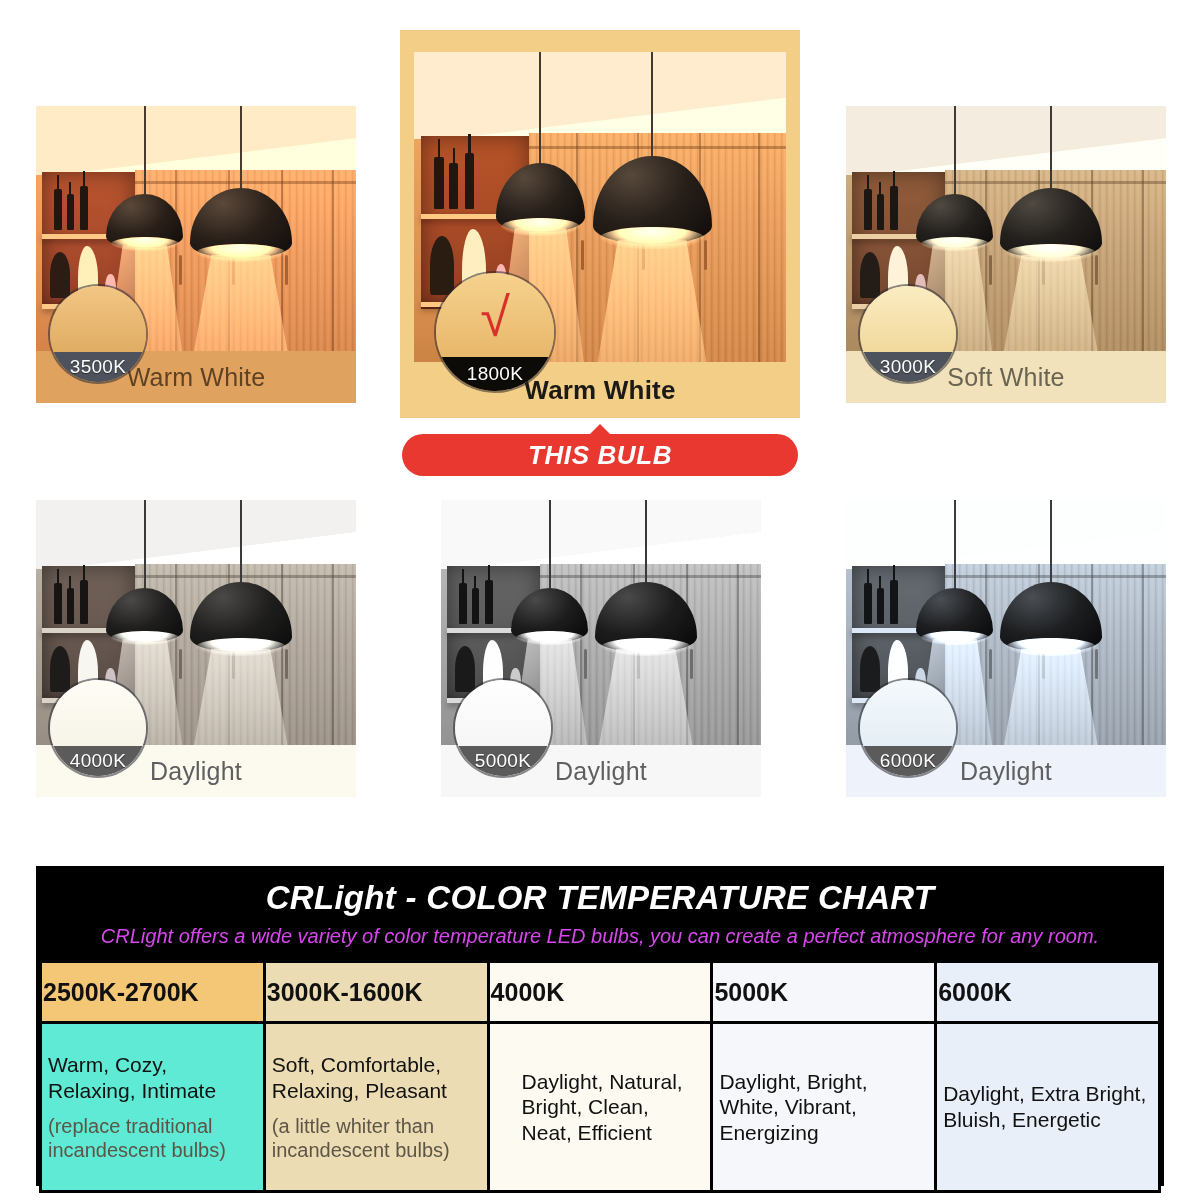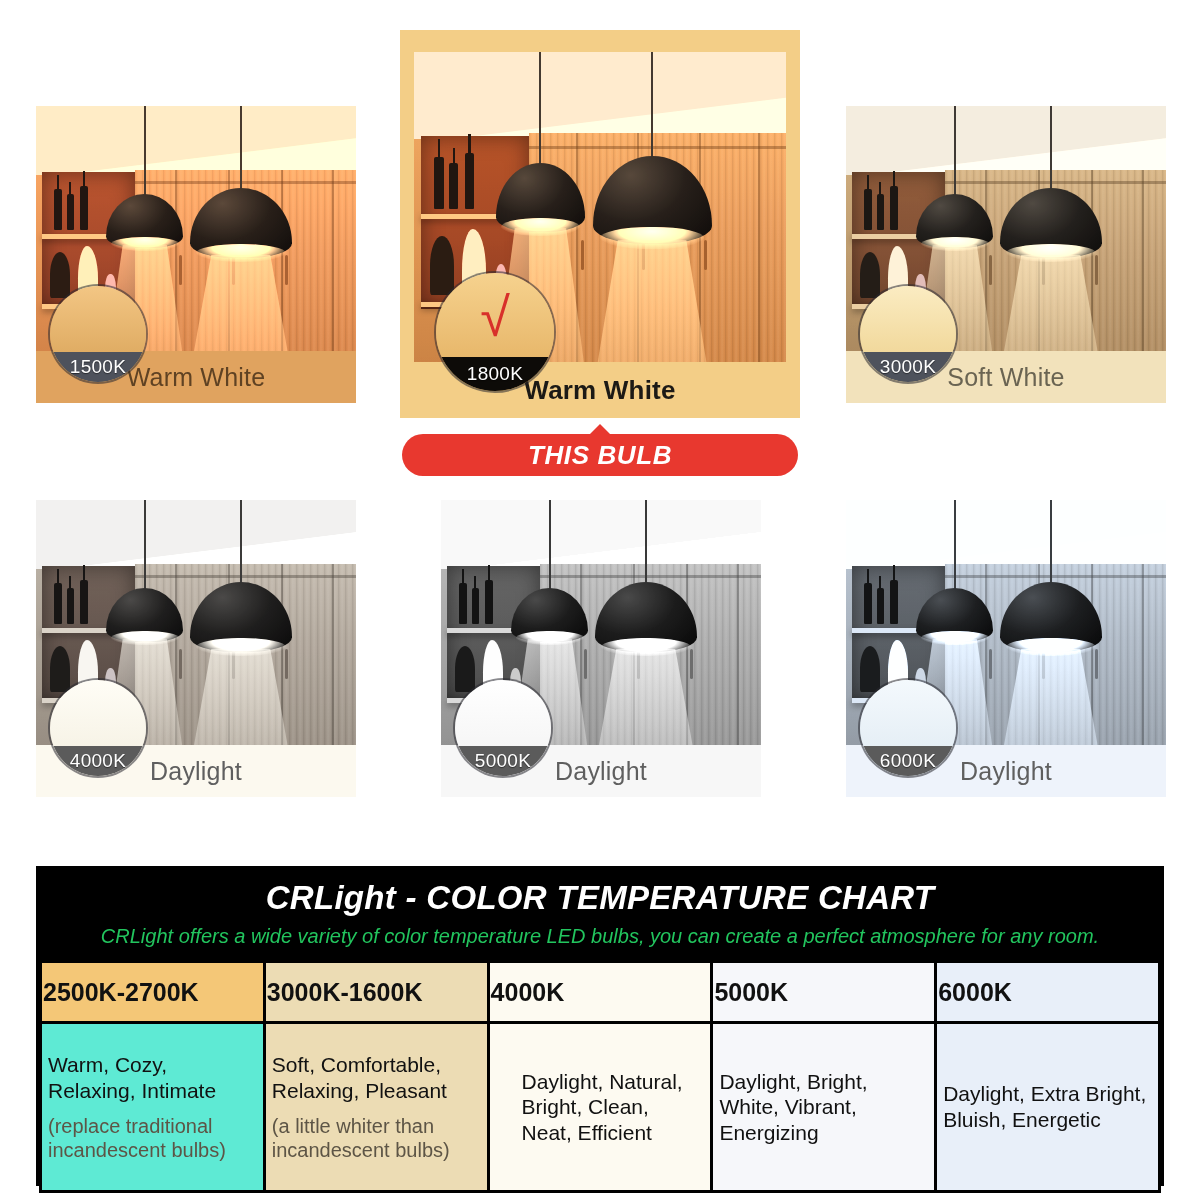--- a/index.html
+++ b/index.html
@@ -346,21 +346,21 @@
           <div class="light-cone" style="top:98%"></div>
         </div>
       </div>
     </div>
     <div class="strip" style="height: 52px; background: rgb(224, 163, 95); color: rgb(95, 66, 35);">
       <span class="strip-label">Warm White</span>
     </div>
     <div class="swatch" style="left:14px; top:180px; width:96px; height:96px;">
       <div class="swatch-fill" style="background: linear-gradient(rgb(243, 198, 132) 0%, rgb(215, 161, 85) 100%);"></div>
       <div class="swatch-band" style="height: 30px; background: rgb(78, 82, 92);">
-        <span>1500K</span>
+        <span>3500K</span>
       </div>
     </div>
   </div>
 
   <div class="panel" id="p1" style="left: 400px; top: 30px; width: 400px; height: 388px; background: rgb(243, 206, 135);">
     <div class="photo" style="left:14px; top:22px; width:372px; height:310px;">
       <div class="scene f2700">
         <div class="ceiling"></div>
           <div class="ceiling-slope"></div>
         <div class="wall"></div>
@@ -629,21 +629,21 @@
 <div class="this-bulb">
   <div class="tb-arrow" style="border-bottom-color: rgb(232, 56, 47);"></div>
   <div class="tb-pill" style="background: rgb(232, 56, 47);">
     <span class="tb-text">THIS BULB</span>
   </div>
 </div>
 
 <div class="chart">
   <div class="chart-head" style="background: rgb(0, 0, 0);">
     <div class="chart-title" style="color: rgb(255, 255, 255);">CRLight - COLOR TEMPERATURE CHART</div>
-    <div class="chart-sub" style="color: #22c55e;">CRLight offers a wide variety of color temperature LED bulbs, you can create a perfect atmosphere for any room.</div>
+    <div class="chart-sub" style="color: #d946ef;">CRLight offers a wide variety of color temperature LED bulbs, you can create a perfect atmosphere for any room.</div>
   </div>
 
   <table class="chart-table">
     <thead>
       <tr>
         <th style="background: rgb(244, 199, 119);"><span>2500K-2700K</span></th>
         <th style="background: rgb(236, 220, 180);"><span>3000K-1600K</span></th>
         <th style="background: rgb(253, 250, 241);"><span>4000K</span></th>
         <th style="background: rgb(246, 247, 250);"><span>5000K</span></th>
         <th style="background: rgb(232, 239, 249);"><span>6000K</span></th>

